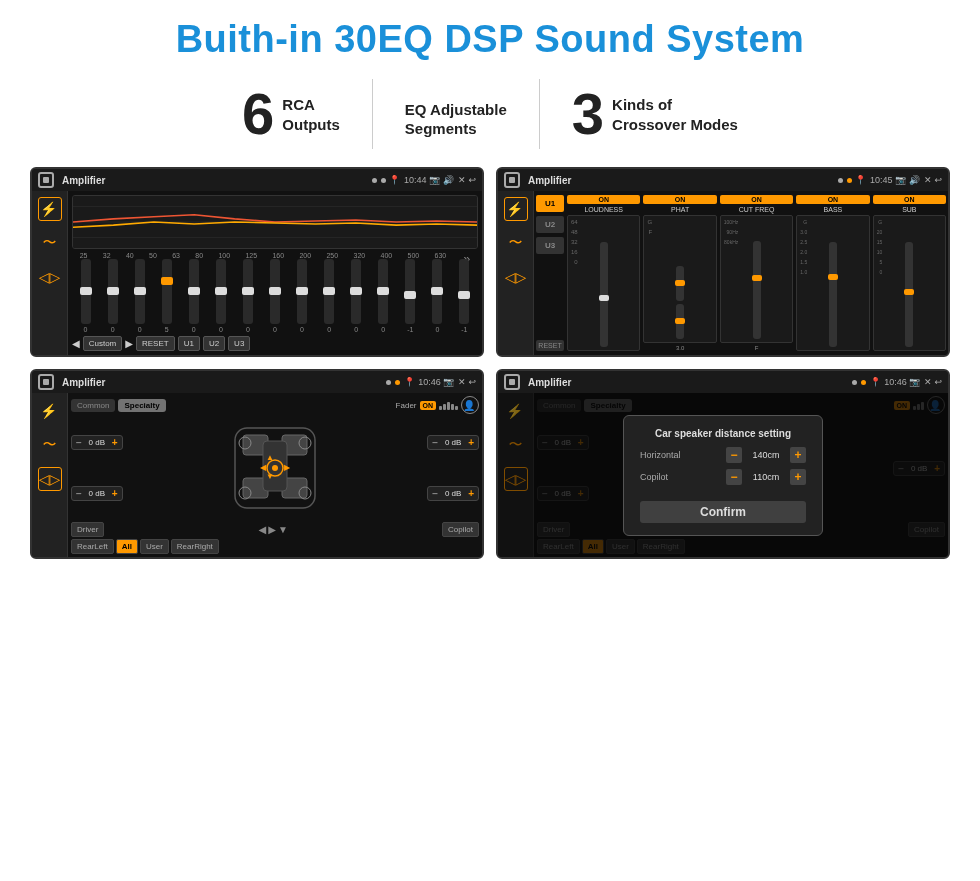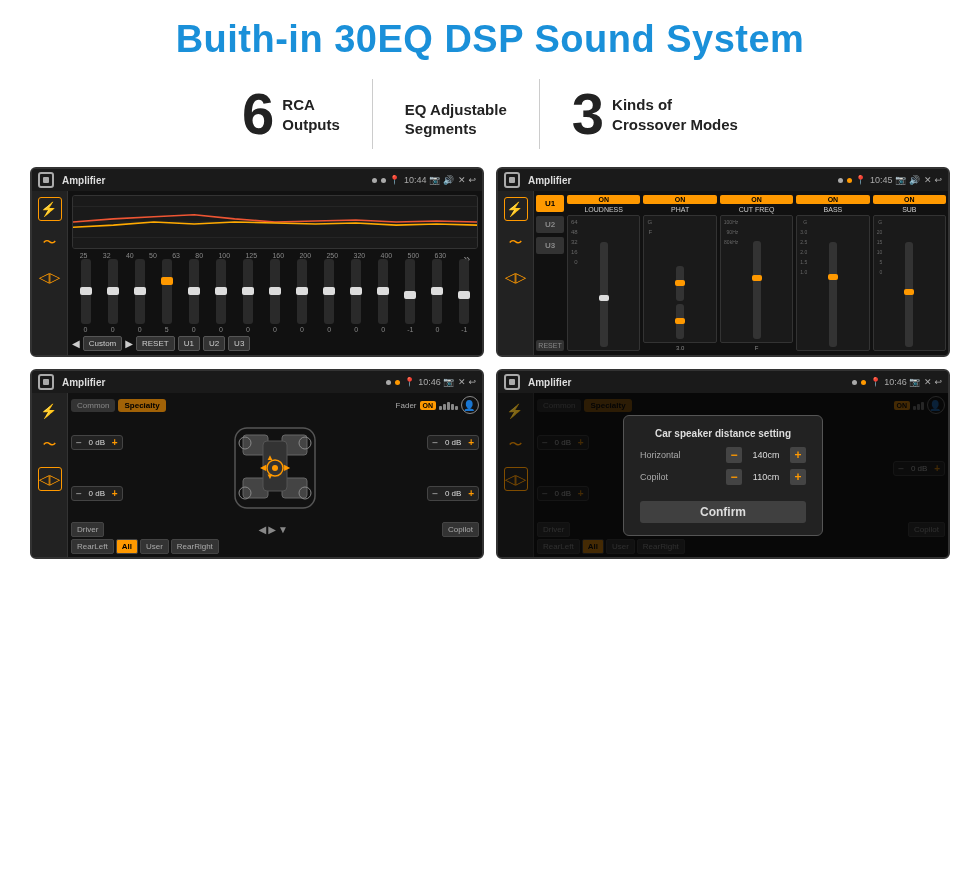--- a/index.html
+++ b/index.html
@@ -355,21 +355,21 @@
       top: 3px;
     }
     .speaker-tab {
       background: #333;
       color: #888;
       font-size: 8px;
       padding: 2px 6px;
       border-radius: 3px;
     }
     .speaker-tab.active {
-      background: #a16207;
+      background: #737373;
       color: #000;
       font-weight: 700;
     }
     .on-small {
       background: #f90;
       color: #000;
       font-size: 7px;
       font-weight: 700;
       padding: 1px 3px;
       border-radius: 2px;

